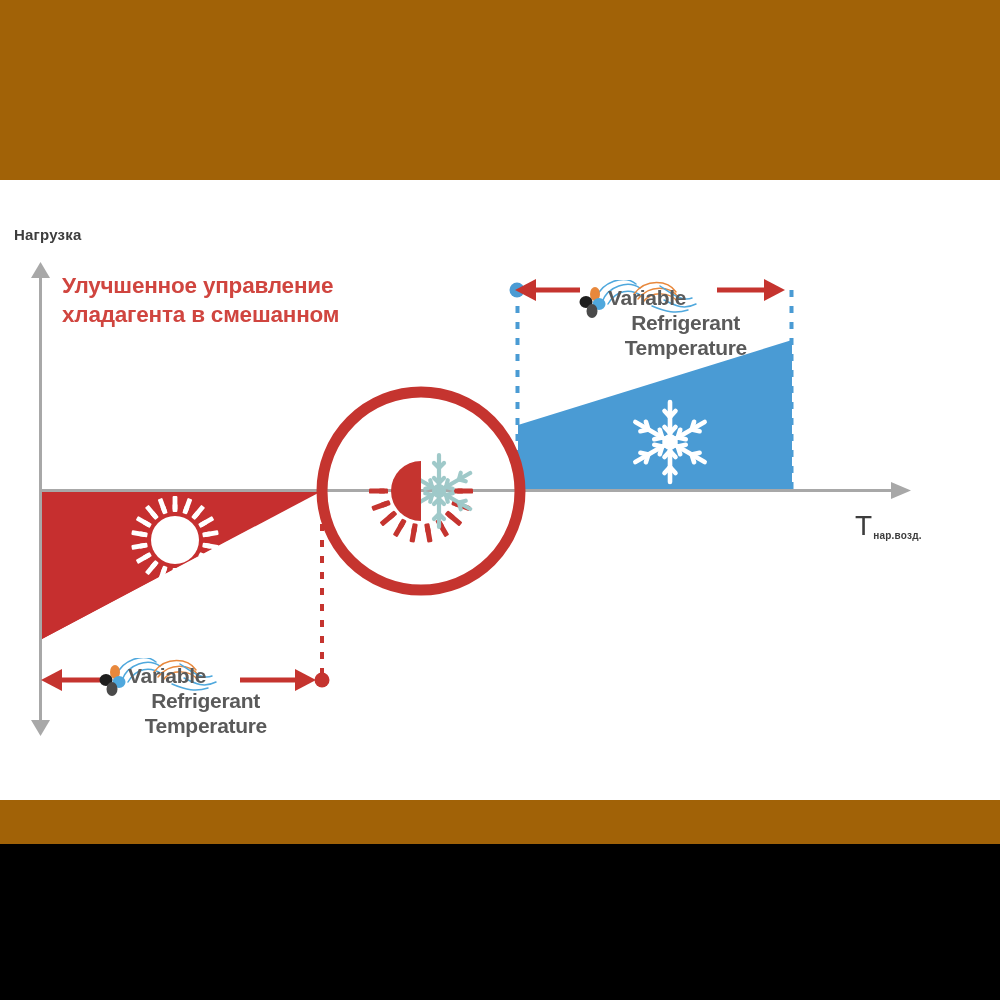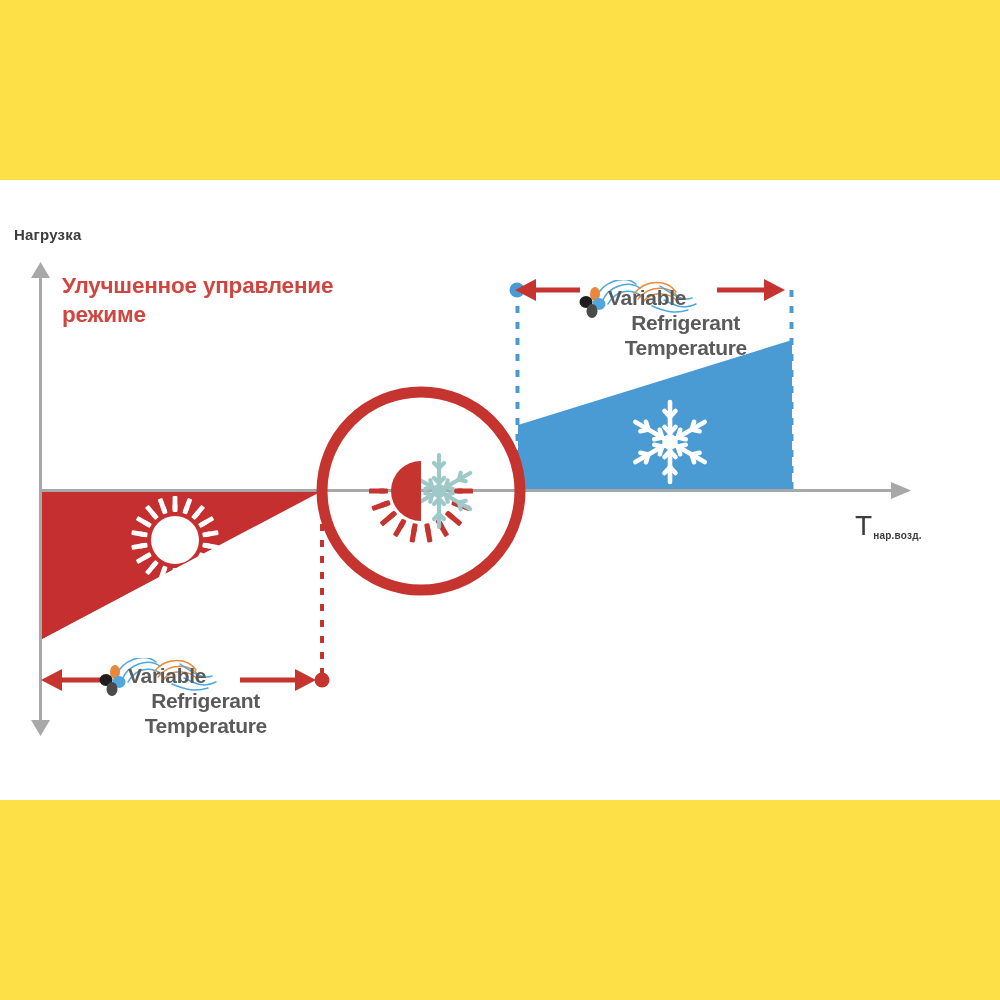--- a/index.html
+++ b/index.html
@@ -6,22 +6,22 @@
   html, body {
     margin: 0; padding: 0;
     background: #000;
     width: 1000px; height: 1000px;
     overflow: hidden;
     font-family: "Liberation Sans", sans-serif;
   }
   #stage {
     position: relative;
     width: 1000px;
-    height: 1000px;
-    background: #fde047;
+    height: 844px;
+    background: #a16207;
   }
   #canvas {
     position: absolute;
     left: 0;
     top: 180px;
     width: 1000px;
     height: 620px;
     background: #ffffff;
     overflow: hidden;
   }
@@ -421,21 +421,21 @@
 
     <div class="axis-title" id="load-label">Нагрузка</div>
 
     <div class="axis-title" id="temp-label">
       <span>T</span>
         <span class="sub">нар.возд.</span>
     </div>
 
     <div id="headline">
       <div>Улучшенное управление</div>
-      <div>режиме</div>
+      <div>хладагента в смешанном</div>
     </div>
 
     <div class="vrt-logo" id="vrt-top">
       <svg width="175" height="74" viewBox="0 0 175 74">
         <g fill="none" stroke-width="1.5" stroke-linecap="round">
           <path d="M24,18 C30,2 52,-6 64,4" stroke="#4fa8dd"></path>
           <path d="M30,22 C36,6 56,0 68,8" stroke="#4fa8dd"></path>
           <path d="M36,24 C44,10 58,8 70,16" stroke="#4fa8dd"></path>
           <path d="M62,14 C74,-2 96,0 104,12" stroke="#e8883c"></path>
           <path d="M66,19 C78,4 98,6 106,17" stroke="#e8883c"></path>

